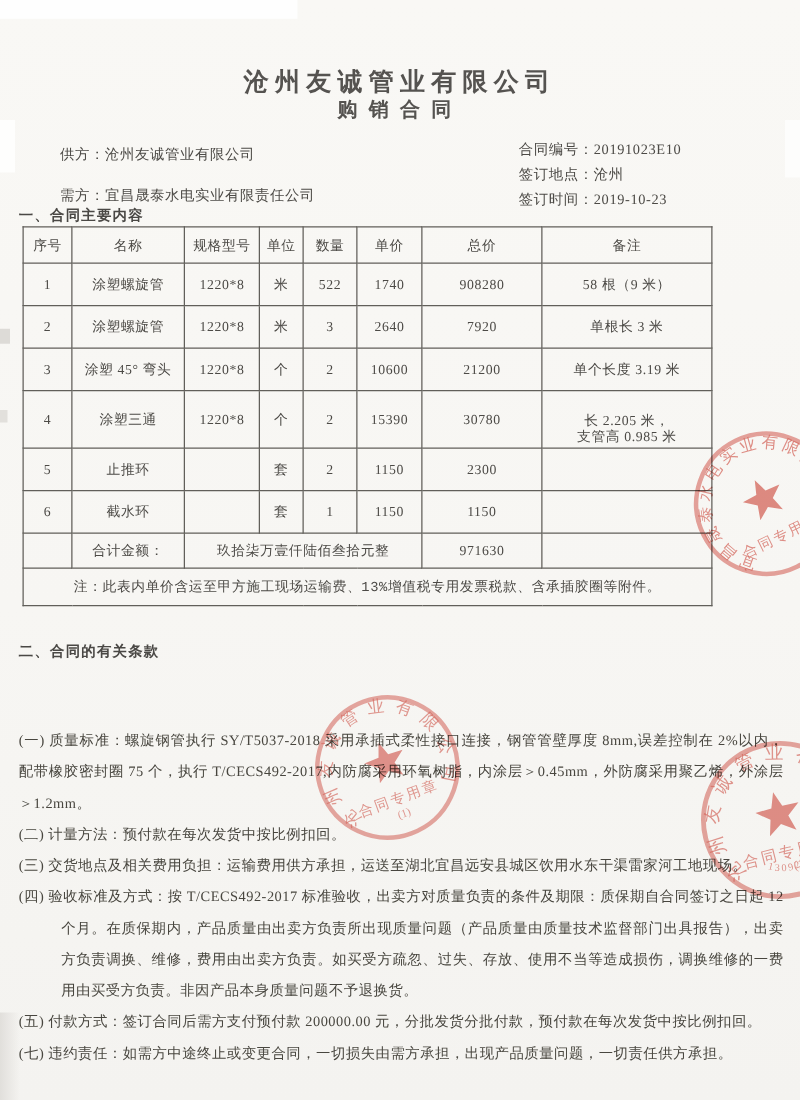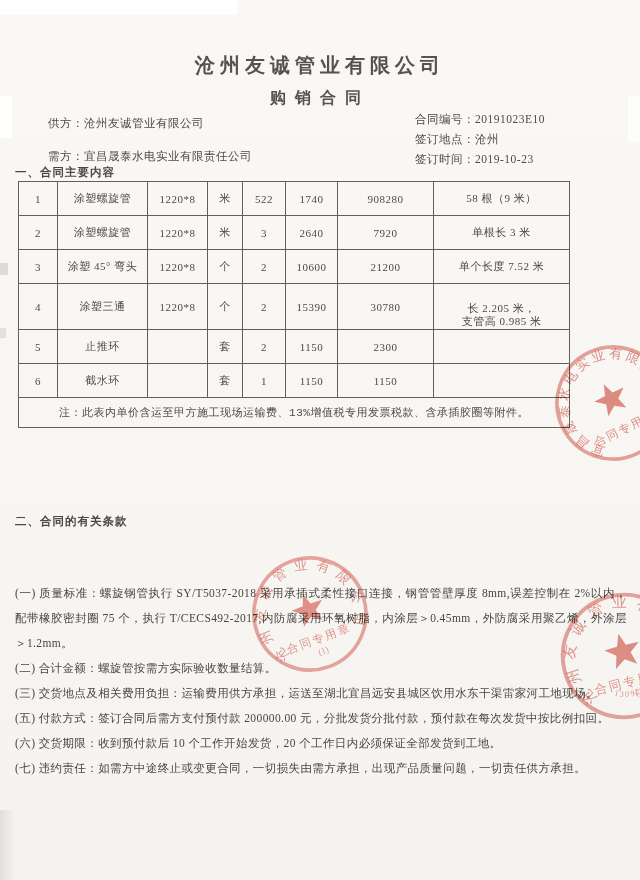--- a/index.html
+++ b/index.html
@@ -13,21 +13,21 @@
   
   .scan-strip-top{position:absolute;left:0;top:0;width:238px;height:15px;background:#ffffff;opacity:.85;}
   .scan-patch-left{position:absolute;left:0;top:96px;width:12px;height:42px;background:#ffffff;opacity:.8;}
   .scan-patch-right{position:absolute;right:0;top:96px;width:12px;height:46px;background:#ffffff;opacity:.7;}
   .scan-shadow-bl{position:absolute;left:0;bottom:0;width:16px;height:70px;background:linear-gradient(90deg,#dcdad6,transparent);opacity:.8;}
   .scan-mark-1{position:absolute;left:0;top:263px;width:8px;height:12px;background:#dddbd7;}
   .scan-mark-2{position:absolute;left:0;top:328px;width:6px;height:10px;background:#e2e0dc;}
 
   .doc-title{position:absolute;top:52px;left:0;width:100%;text-align:center;
     font-size:20px;letter-spacing:5px;font-weight:600;color:#555350;}
-  .doc-subtitle{position:absolute;top:88px;left:0;width:100%;text-align:center;
+  .doc-subtitle{position:absolute;top:78px;left:0;width:100%;text-align:center;
     font-size:16px;letter-spacing:9px;font-weight:600;color:#555350;}
 
   .meta-line{position:absolute;font-size:11.5px;letter-spacing:.5px;color:#4c4a46;white-space:nowrap;}
   .m-supplier{left:48px;top:116px;}
   .m-buyer{left:48px;top:149px;}
   .m-cno{left:415px;top:112px;}
   .m-place{left:415px;top:132px;}
   .m-date{left:415px;top:152px;}
 
   .sec-heading{position:absolute;font-size:11.5px;font-weight:600;letter-spacing:1px;color:#4a4845;}
@@ -93,20 +93,30 @@
       <col style="width:39px">
         <col style="width:90px">
         <col style="width:60px">
         <col style="width:35px">
       <col style="width:43px">
         <col style="width:52px">
         <col style="width:96px">
         <col style="width:136px">
     </colgroup>
     <tbody>
+        <tr class="hrow">
+      <th>序号</th>
+      <th>名称</th>
+      <th>规格型号</th>
+      <th>单位</th>
+      <th>数量</th>
+      <th>单价</th>
+      <th>总价</th>
+      <th>备注</th>
+    </tr>
     <tr class="r">
       <td>1</td>
       <td>涂塑螺旋管</td>
       <td>1220*8</td>
       <td>米</td>
       <td>522</td>
       <td>1740</td>
       <td>908280</td>
       <td>58 根（9 米）</td>
     </tr>
@@ -121,21 +131,21 @@
       <td>单根长 3 米</td>
     </tr>
     <tr class="r">
       <td>3</td>
       <td>涂塑 45° 弯头</td>
       <td>1220*8</td>
       <td>个</td>
       <td>2</td>
       <td>10600</td>
       <td>21200</td>
-      <td>单个长度 7.52 米</td>
+      <td>单个长度 3.19 米</td>
     </tr>
     <tr class="r4">
       <td>4</td>
       <td>涂塑三通</td>
       <td>1220*8</td>
       <td>个</td>
       <td>2</td>
       <td>15390</td>
       <td>30780</td>
       <td>
@@ -156,34 +166,41 @@
     <tr class="r">
       <td>6</td>
       <td>截水环</td>
       <td></td>
       <td>套</td>
       <td>1</td>
       <td>1150</td>
       <td>1150</td>
       <td></td>
     </tr>
+    <tr class="sum">
+      <td></td>
+      <td>合计金额：</td>
+      <td colspan="4">玖拾柒万壹仟陆佰叁拾元整</td>
+      <td>971630</td>
+      <td></td>
+    </tr>
     <tr class="noterow">
       <td class="note-cell" colspan="8">注：此表内单价含运至甲方施工现场运输费、13%增值税专用发票税款、含承插胶圈等附件。</td>
     </tr>
   </tbody>
     </table>
 
   <div class="sec-heading h-sec2">二、合同的有关条款</div>
 
   <div class="clauses">
     <p class="clause"><span>(一)</span> <span>质量标准：螺旋钢管执行 SY/T5037-2018 采用承插式柔性接口连接，钢管管壁厚度 8mm,误差控制在 2%以内，配带橡胶密封圈 75 个，执行 T/CECS492-2017,内防腐采用环氧树脂，内涂层＞0.45mm，外防腐采用聚乙烯，外涂层＞1.2mm。</span></p>
-    <p class="clause"><span>(二)</span> <span>合计金额：螺旋管按需方实际验收数量结算。</span></p>
+    <p class="clause"><span>(二)</span> <span>计量方法：预付款在每次发货中按比例扣回。</span></p>
     <p class="clause"><span>(三)</span> <span>交货地点及相关费用负担：运输费用供方承担，运送至湖北宜昌远安县城区饮用水东干渠雷家河工地现场。</span></p>
+    <p class="clause hang"><span>(四)</span> <span>验收标准及方式：按 T/CECS492-2017 标准验收，出卖方对质量负责的条件及期限：质保期自合同签订之日起 12 个月。在质保期内，产品质量由出卖方负责所出现质量问题（产品质量由质量技术监督部门出具报告），出卖方负责调换、维修，费用由出卖方负责。如买受方疏忽、过失、存放、使用不当等造成损伤，调换维修的一费用由买受方负责。非因产品本身质量问题不予退换货。</span></p>
     <p class="clause"><span>(五)</span> <span>付款方式：签订合同后需方支付预付款 200000.00 元，分批发货分批付款，预付款在每次发货中按比例扣回。</span></p>
-    <p class="clause"><span>(六)</span> <span>交货期限：收到预付款后 10 个工作开始发货，20 个工作日内必须保证全部发货到工地。</span></p>
     <p class="clause"><span>(七)</span> <span>违约责任：如需方中途终止或变更合同，一切损失由需方承担，出现产品质量问题，一切责任供方承担。</span></p>
   </div>
 
   <svg class="seal" style="left:538px;top:328px;width:150px;height:150px;transform:rotate(-26deg);" viewBox="0 0 150 150">
     <defs>
         <path id="arcA" d="M 46,109.5 A 45,45 0 1 1 104,109.5"></path>
       </defs>
     <circle cx="75" cy="75" r="56" fill="none" stroke="#d65348" stroke-width="3.6" opacity="0.62"></circle>
     <text font-size="13" fill="#d65348" letter-spacing="3.2" opacity="0.75">
       <textPath href="#arcA" startOffset="50%" text-anchor="middle">宜昌晟泰水电实业有限责任公司</textPath>

